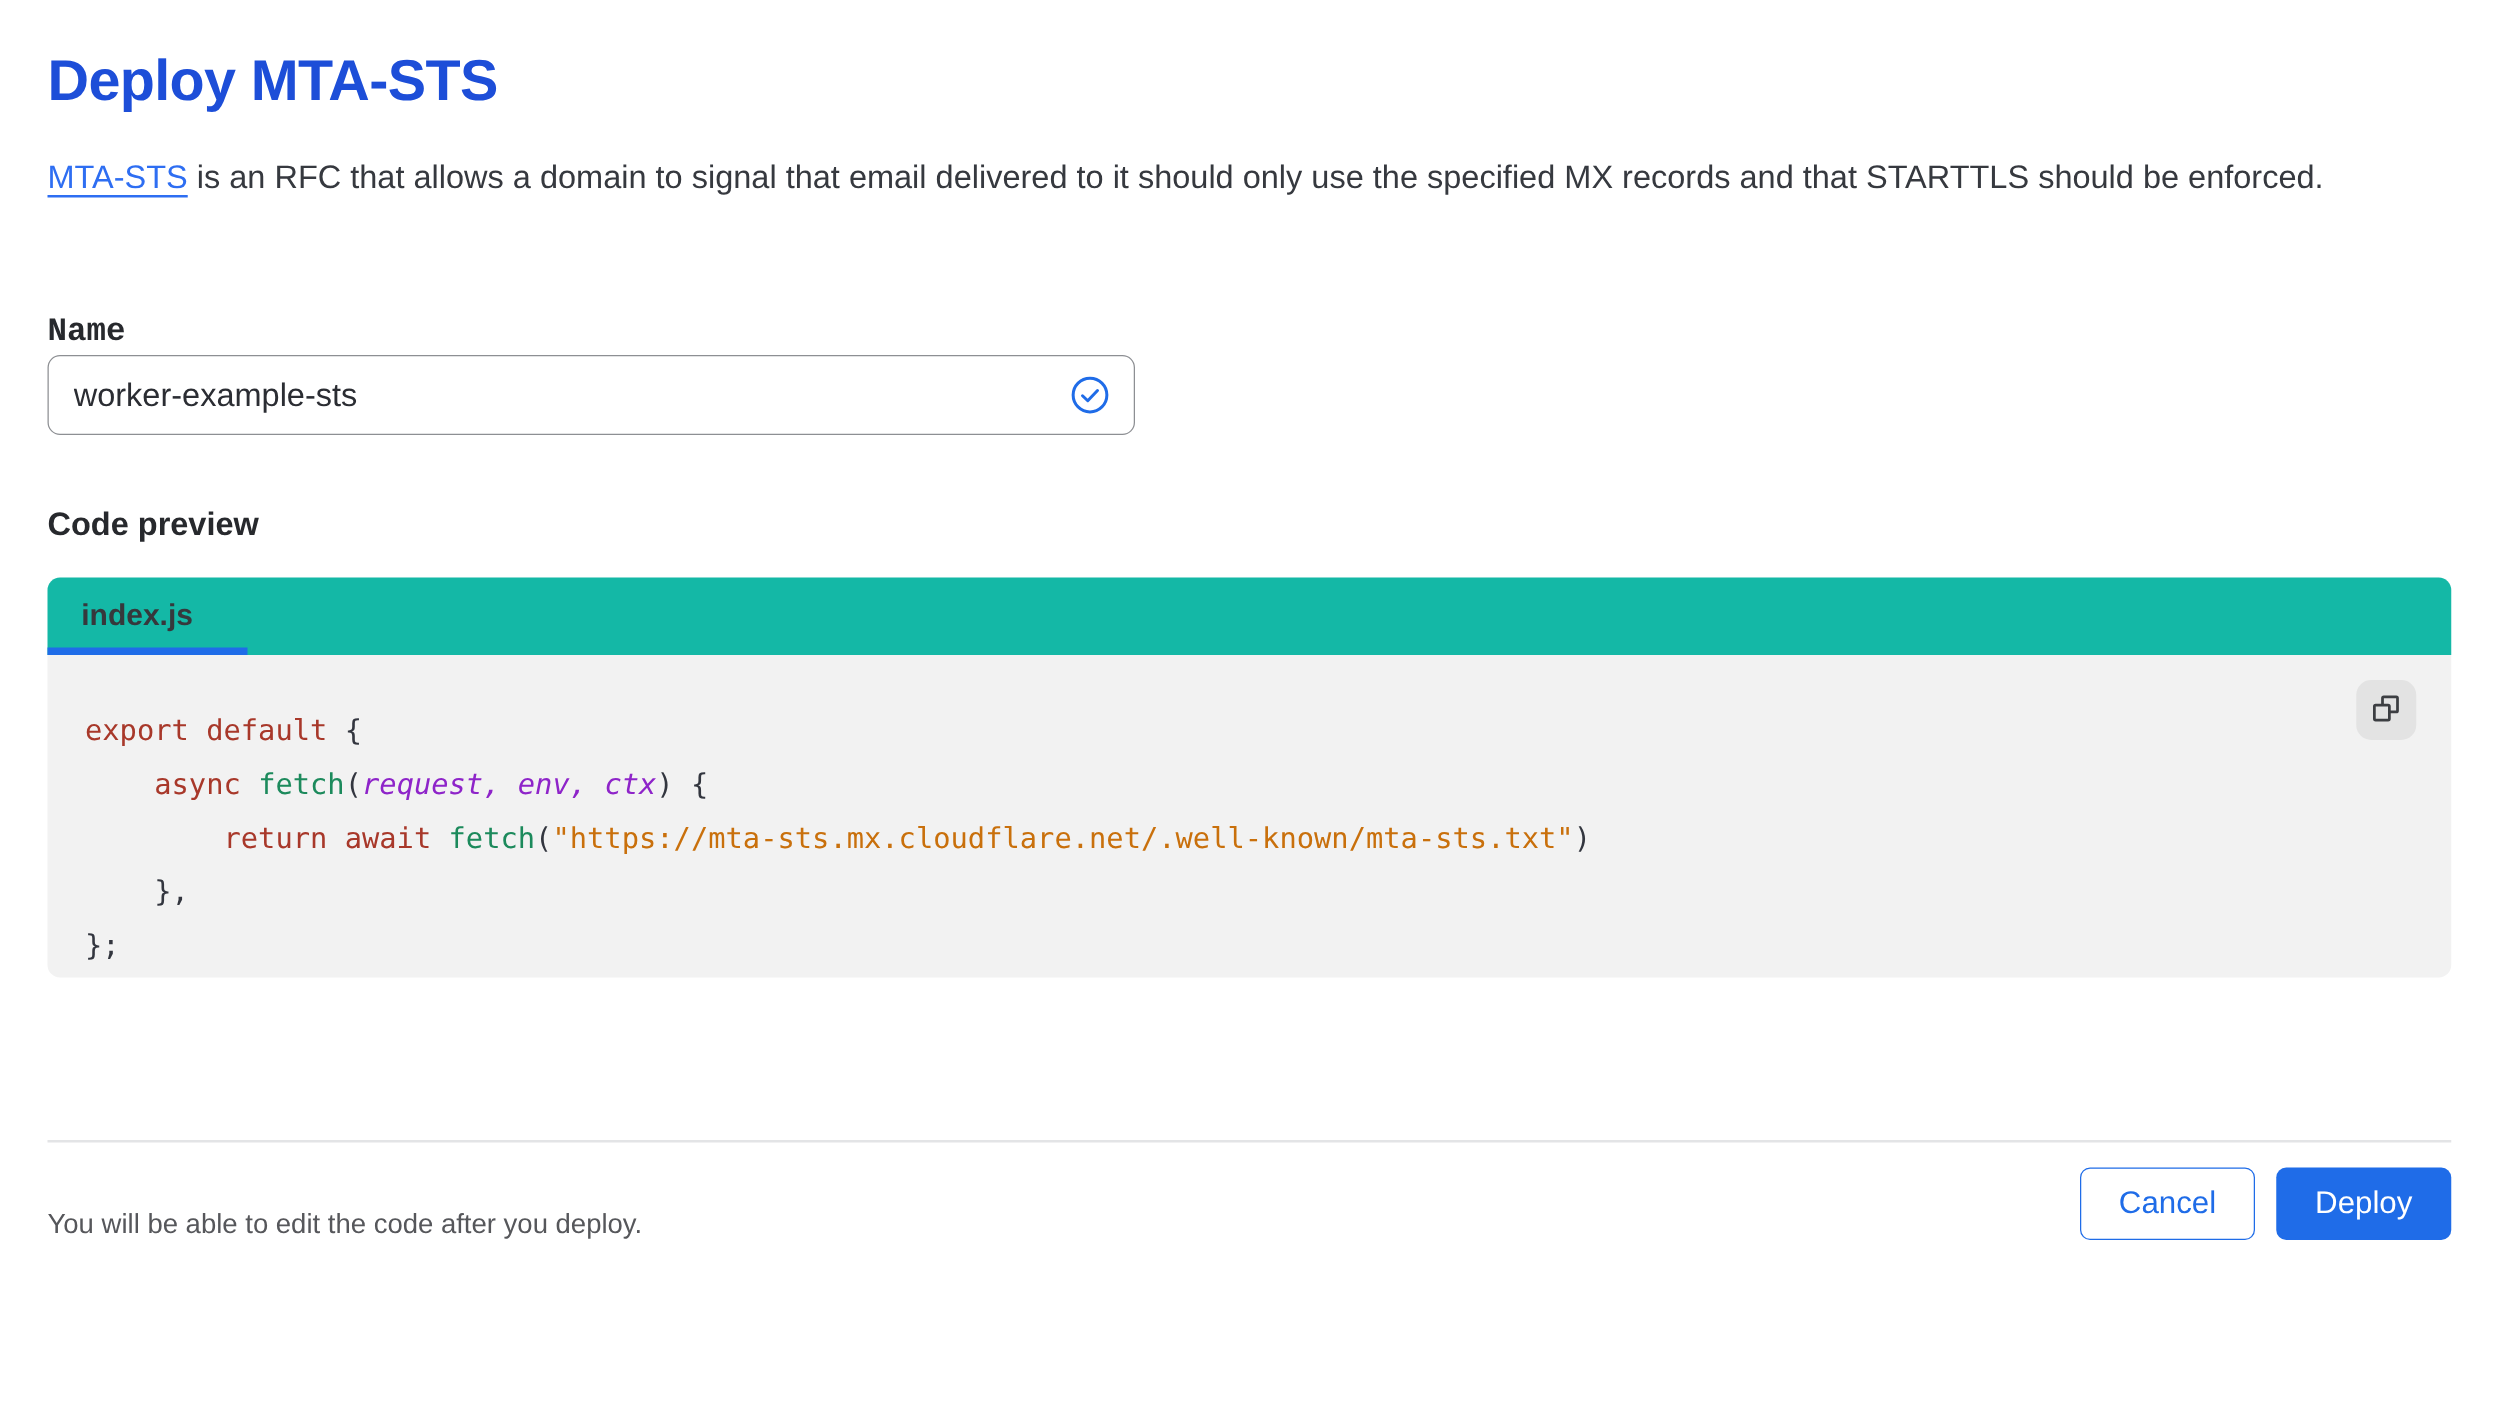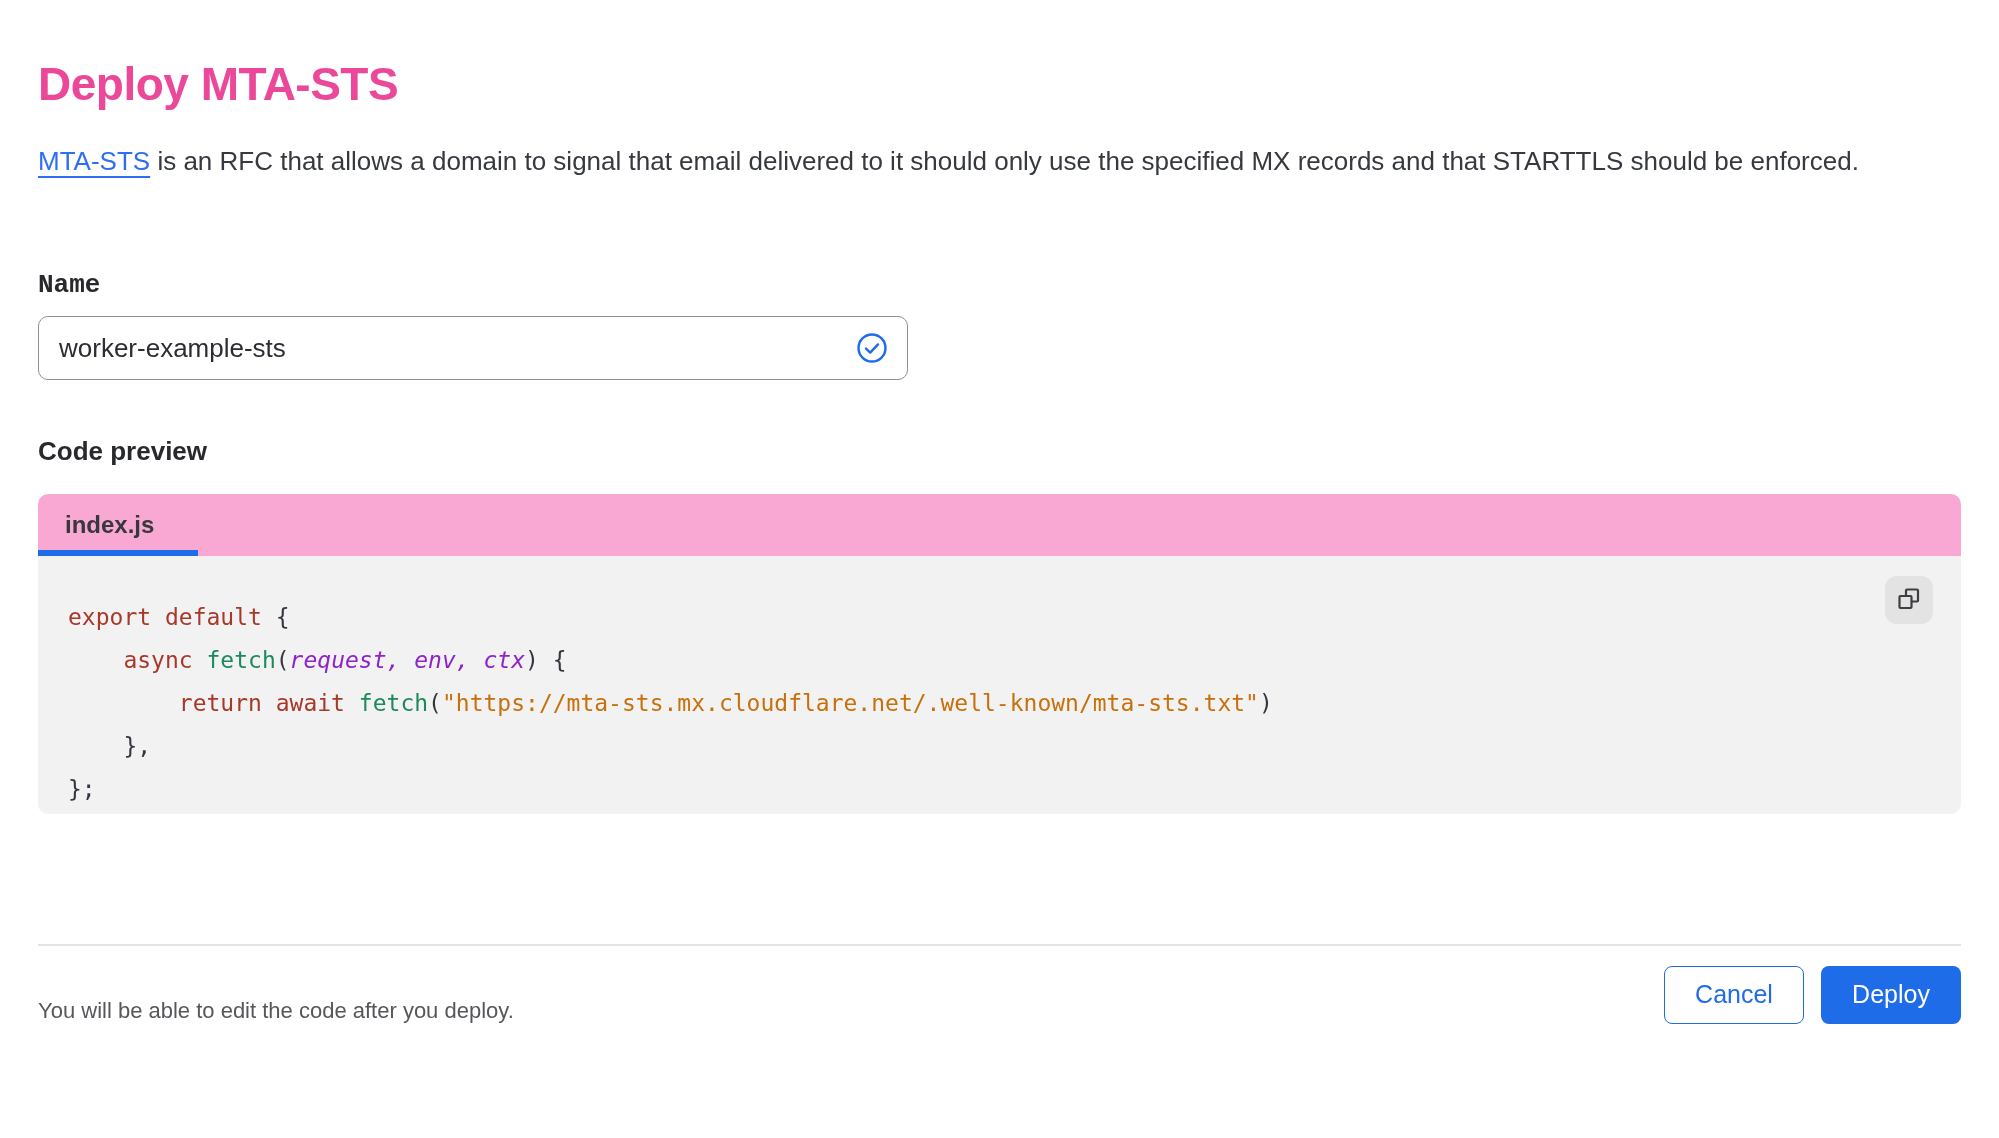--- a/index.html
+++ b/index.html
@@ -6,22 +6,22 @@
   html,body { background:#ffffff; }
   body {
     font-family:"Liberation Sans", sans-serif;
     color:#33363c;
     width:1999px; height:1138px;
     overflow:hidden;
   }
   .page { width:1999px; height:1138px; padding:0 38px; background:#fff; }
 
   h1.title {
-    margin-top:56px;
-    font-size:46px; font-weight:700; color:#ec4899;
+    margin-top:36px;
+    font-size:46px; font-weight:700; color:#1d4ed8;
     line-height:56px; letter-spacing:-0.5px;
   }
 
   p.desc {
     margin-top:26px;
     font-size:26px; line-height:46px; color:#36393f;
     max-width:1905px;
   }
   a.link {
     color:#2e6ef2; text-decoration:underline;
@@ -29,21 +29,21 @@
     cursor:pointer;
   }
 
   .field-label {
     margin-top:86px;
     font-size:26px; font-weight:700; color:#27292d;
     line-height:30px;
     font-family:Liberation Mono, monospace;
   }
 
-  .input-wrap { position:relative; margin-top:16px; width:870px; height:64px; }
+  .input-wrap { position:relative; margin-top:4px; width:870px; height:64px; }
   .input-wrap input {
     width:100%; height:100%;
     border:1.5px solid #8d8f93; border-radius:10px;
     padding:0 70px 0 20px;
     font-family:"Liberation Sans", sans-serif;
     font-size:26px; color:#2b2d33; background:#fff;
     outline:none;
   }
   .input-check {
     position:absolute; right:20px; top:50%; transform:translateY(-50%);
@@ -51,21 +51,21 @@
   }
 
   .section-label {
     margin-top:56px;
     font-size:26px; font-weight:700; color:#27292d;
     line-height:30px;
   }
 
   .code-card { margin-top:28px; width:1923px; }
   .tabbar {
-    height:62px; background:#f9a8d4;
+    height:62px; background:#14b8a6;
     border-radius:10px 10px 0 0;
     display:flex; align-items:stretch;
   }
   .tab {
     position:relative; width:160px;
     display:flex; align-items:center;
     padding-left:27px;
     font-size:24px; font-weight:700; color:#36383c;
     cursor:pointer;
   }

